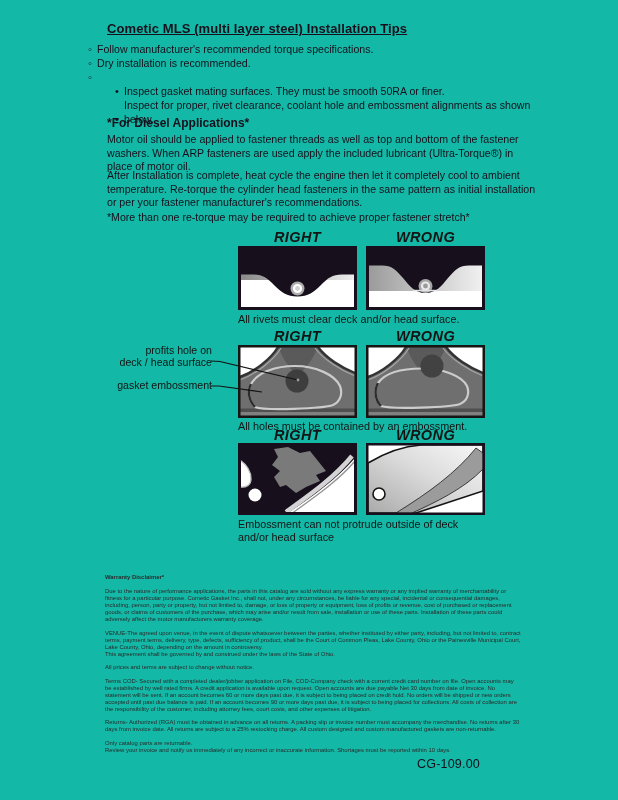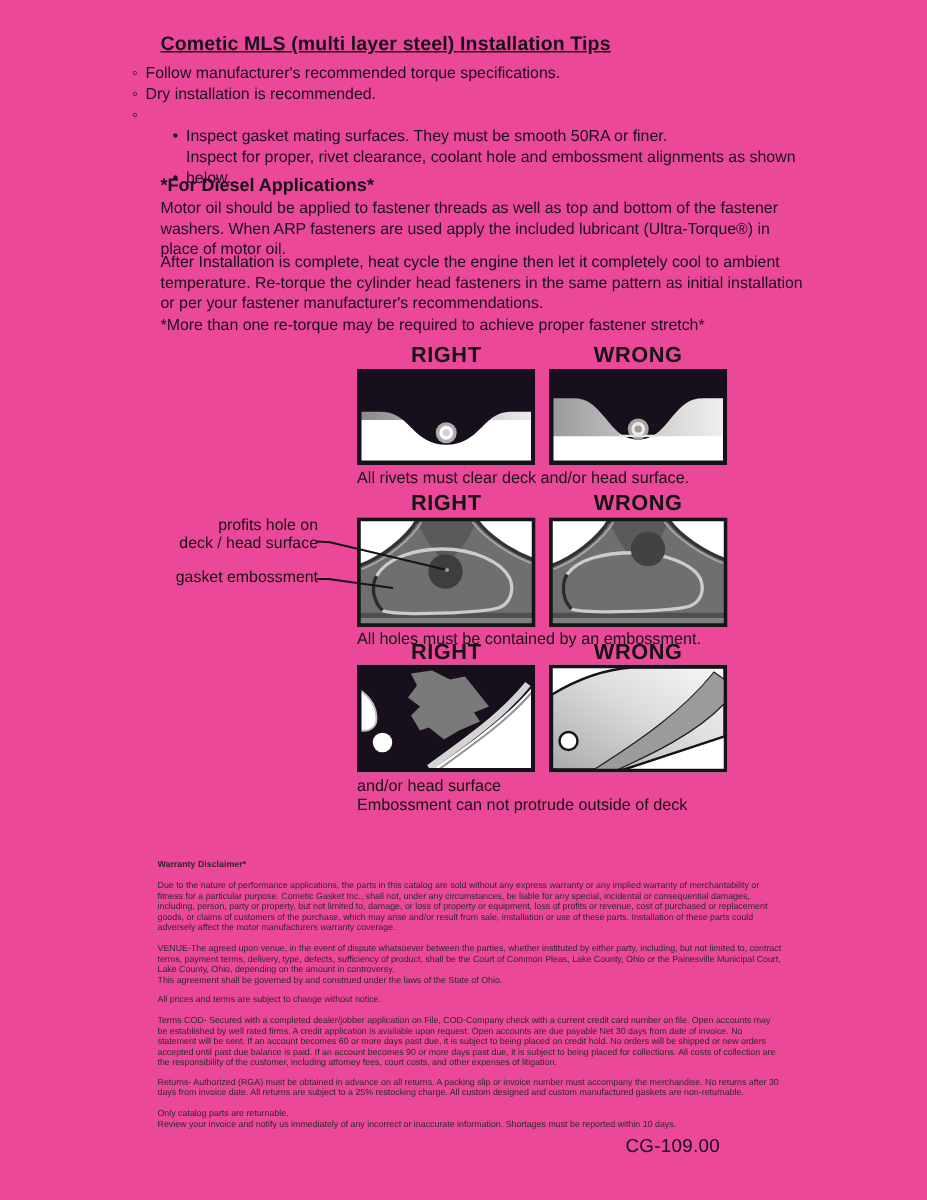--- a/index.html
+++ b/index.html
@@ -1,36 +1,36 @@
 <!DOCTYPE html>
 <html><head>
 <meta charset="utf-8">
 <style>
   html,body{margin:0;padding:0;background:#e8e8e8;}
   .page{
-    position:relative;width:618px;height:800px;background:#ec4899;
+    position:relative;width:618px;height:800px;background:#14b8a6;
     font-family:"Liberation Sans","DejaVu Sans",sans-serif;color:#17101c;
     overflow:hidden;margin:0 auto;
   }
   .abs{position:absolute;}
   .title{
     font-size:13px;font-weight:bold;text-decoration:underline;
     letter-spacing:.1px;
   }
   .bullets{font-size:10.6px;line-height:14px;}
   .brow{display:flex;align-items:flex-end;}
   .brow .mk{width:9px;flex:none;}
   .b1 .mk::before{content:"◦";font-size:11px;}
   .b2{padding-left:27px;}
   .b2 .mk::before{content:"•";font-size:11px;}
   .h2{font-size:12px;font-weight:bold;}
   .body{font-size:10.6px;line-height:13.5px;width:434px;}
   .dlabel{
     font-size:14.5px;font-weight:600;letter-spacing:.4px;text-align:center;
-    width:119px;color:#141414;
+    width:119px;color:#141414;font-style:italic;
   }
   .caption{font-size:10.8px;line-height:13px;color:#141414;}
   .callout{font-size:10.6px;text-align:right;line-height:12px;color:#141414;}
   .panel{width:119px;}
   .panel svg{display:block;}
   .warr{font-size:5.9px;line-height:7px;width:416px;color:#2a2a2a;}
   .warr .wp{margin:0 0 6.5px 0;}
   .warr .tight{margin:0;}
   .warr .whead{font-weight:bold;margin:0 0 7px 0;}
   .docnum{font-size:12.5px;letter-spacing:.2px;}
@@ -196,22 +196,22 @@
       </defs>
       <rect width="119" height="72" fill="#ffffff"></rect>
       <path d="M2,20 C22,8 40,3 55,2 L117,2 L117,48 L50,70 L2,70 Z" fill="url(#g3)" stroke="#141414" stroke-width="1.6"></path>
       <path d="M30,70 C62,50 90,30 110,5 L117,10 L117,26 C98,46 68,60 46,70 Z" fill="#9b9b9b" stroke="#1c1c1c" stroke-width="0.8"></path>
       <circle cx="13" cy="51" r="6" fill="#ffffff" stroke="#141414" stroke-width="1.6"></circle>
       <rect x="1.25" y="1.25" width="116.5" height="69.5" fill="none" stroke="#17101c" stroke-width="2.5"></rect>
     </svg>
   </div>
 
   <div class="abs caption" style="left:238px;top:518px;width:270px;">
+    <div>Embossment can not protrude outside of deck</div>
     <div>and/or head surface</div>
-    <div>Embossment can not protrude outside of deck</div>
   </div>
 
   <div class="abs warr" style="left:105px;top:574px;">
     <div class="whead">Warranty Disclaimer*</div>
     <div class="wp">Due to the nature of performance applications, the parts in this catalog are sold without any express warranty or any implied warranty of merchantability or fitness for a particular purpose.  Cometic Gasket Inc., shall not, under any circumstances, be liable for any special, incidental or consequential damages, including, person, party or property, but not limited to, damage, or loss of property or equipment, loss of profits or revenue, cost of purchased or replacement goods, or claims of customers of the purchase, which may arise and/or result from sale, installation or use of these parts.  Installation of these parts could adversely affect the motor manufacturers warranty coverage.</div>
     <div class="tight">VENUE-The agreed upon venue, in the event of dispute whatsoever between the parties, whether instituted by either party, including, but not limited to, contract terms, payment terms, delivery, type, defects, sufficiency of product, shall be the Court of Common Pleas, Lake County, Ohio or the Painesville Municipal Court, Lake County, Ohio, depending on the amount in controversy.</div>
     <div class="wp">This agreement shall be governed by and construed under the laws of the State of Ohio.</div>
     <div class="wp">All prices and terms are subject to change without notice.</div>
     <div class="wp">Terms COD- Secured with a completed dealer/jobber application on File, COD-Company check with a current credit card number on file.  Open accounts may be established by well rated firms.  A credit application is available upon request.  Open accounts are due payable Net 30 days from date of invoice.  No statement will be sent.  If an account becomes 60 or more days past due, it is subject to being placed on credit hold.  No orders will be shipped or new orders accepted until past due balance is paid.  If an account becomes 90 or more days past due, it is subject to being placed for collections.  All costs of collection are the responsibility of the customer, including attorney fees, court costs, and other expenses of litigation.</div>
     <div class="wp">Returns- Authorized (RGA) must be obtained in advance on all returns.  A packing slip or invoice number must accompany the merchandise.  No returns after 30 days from invoice date.  All returns are subject to a 25% restocking charge.  All custom designed and custom manufactured gaskets are non-returnable.</div>

